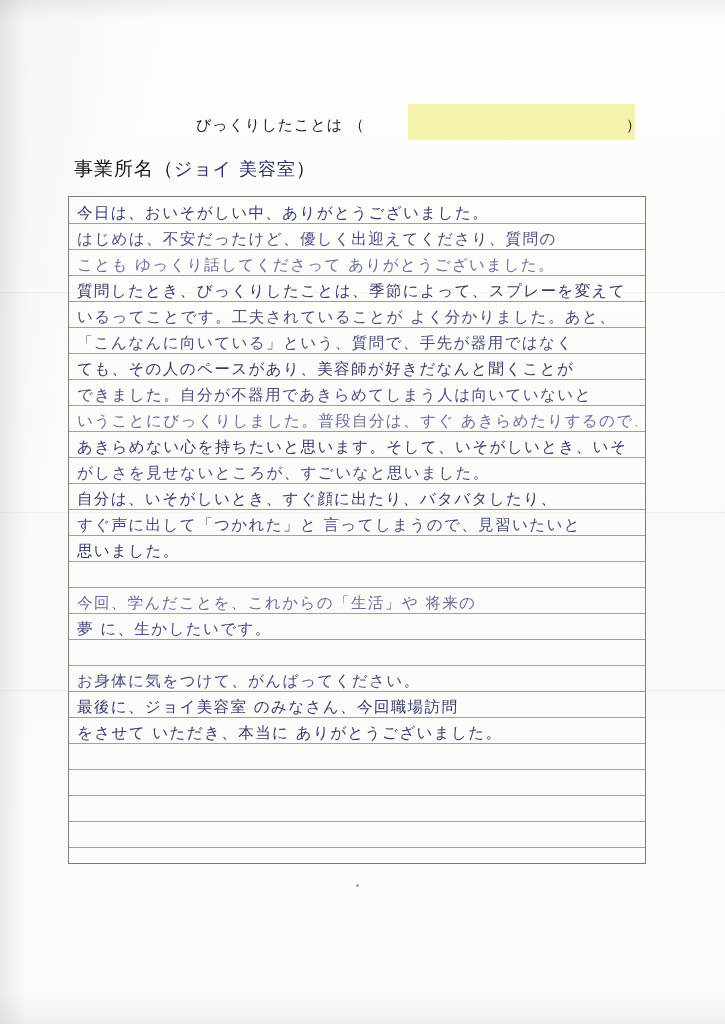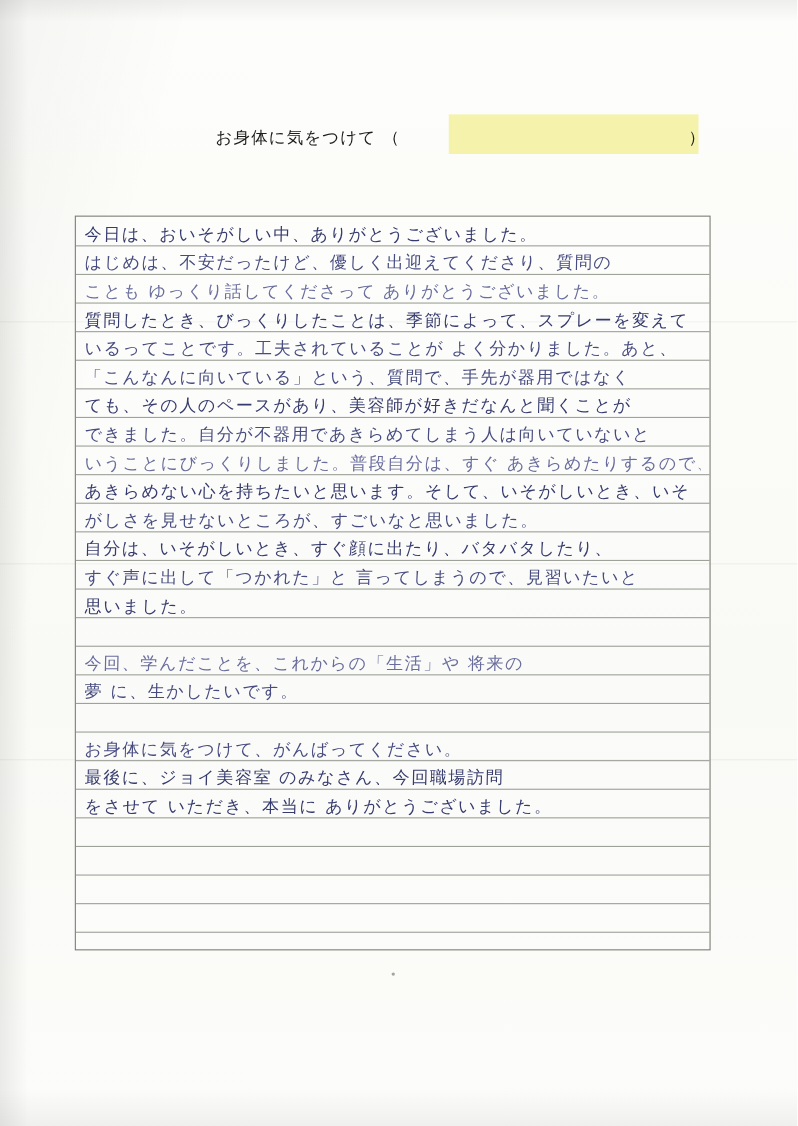--- a/index.html
+++ b/index.html
@@ -175,24 +175,27 @@
 <div class="page">
 
   <div class="edge-shadow-left"></div>
   <div class="edge-shadow-top"></div>
   <div class="edge-shadow-bottom"></div>
   <div class="crease c1"></div>
   <div class="crease c2"></div>
   <div class="crease c3"></div>
 
 
-  <div class="school-line">お身体に気をつけて （</div>
+  <div class="school-line">びっくりしたことは （</div>
   <div class="redaction"></div>
   <div class="school-paren-close">）</div>
 
+  <div class="office-line">
+    <span>事業所名（</span><span class="office-value">ジョイ 美容室</span><span>）</span>
+  </div>
 
   <div class="sheet">
     <div class="rules">
       <div class="rule" style="top:26px"></div>
       <div class="rule" style="top:52px"></div>
       <div class="rule" style="top:78px"></div>
       <div class="rule" style="top:104px"></div>
       <div class="rule" style="top:130px"></div>
       <div class="rule" style="top:156px"></div>
       <div class="rule" style="top:182px"></div>

